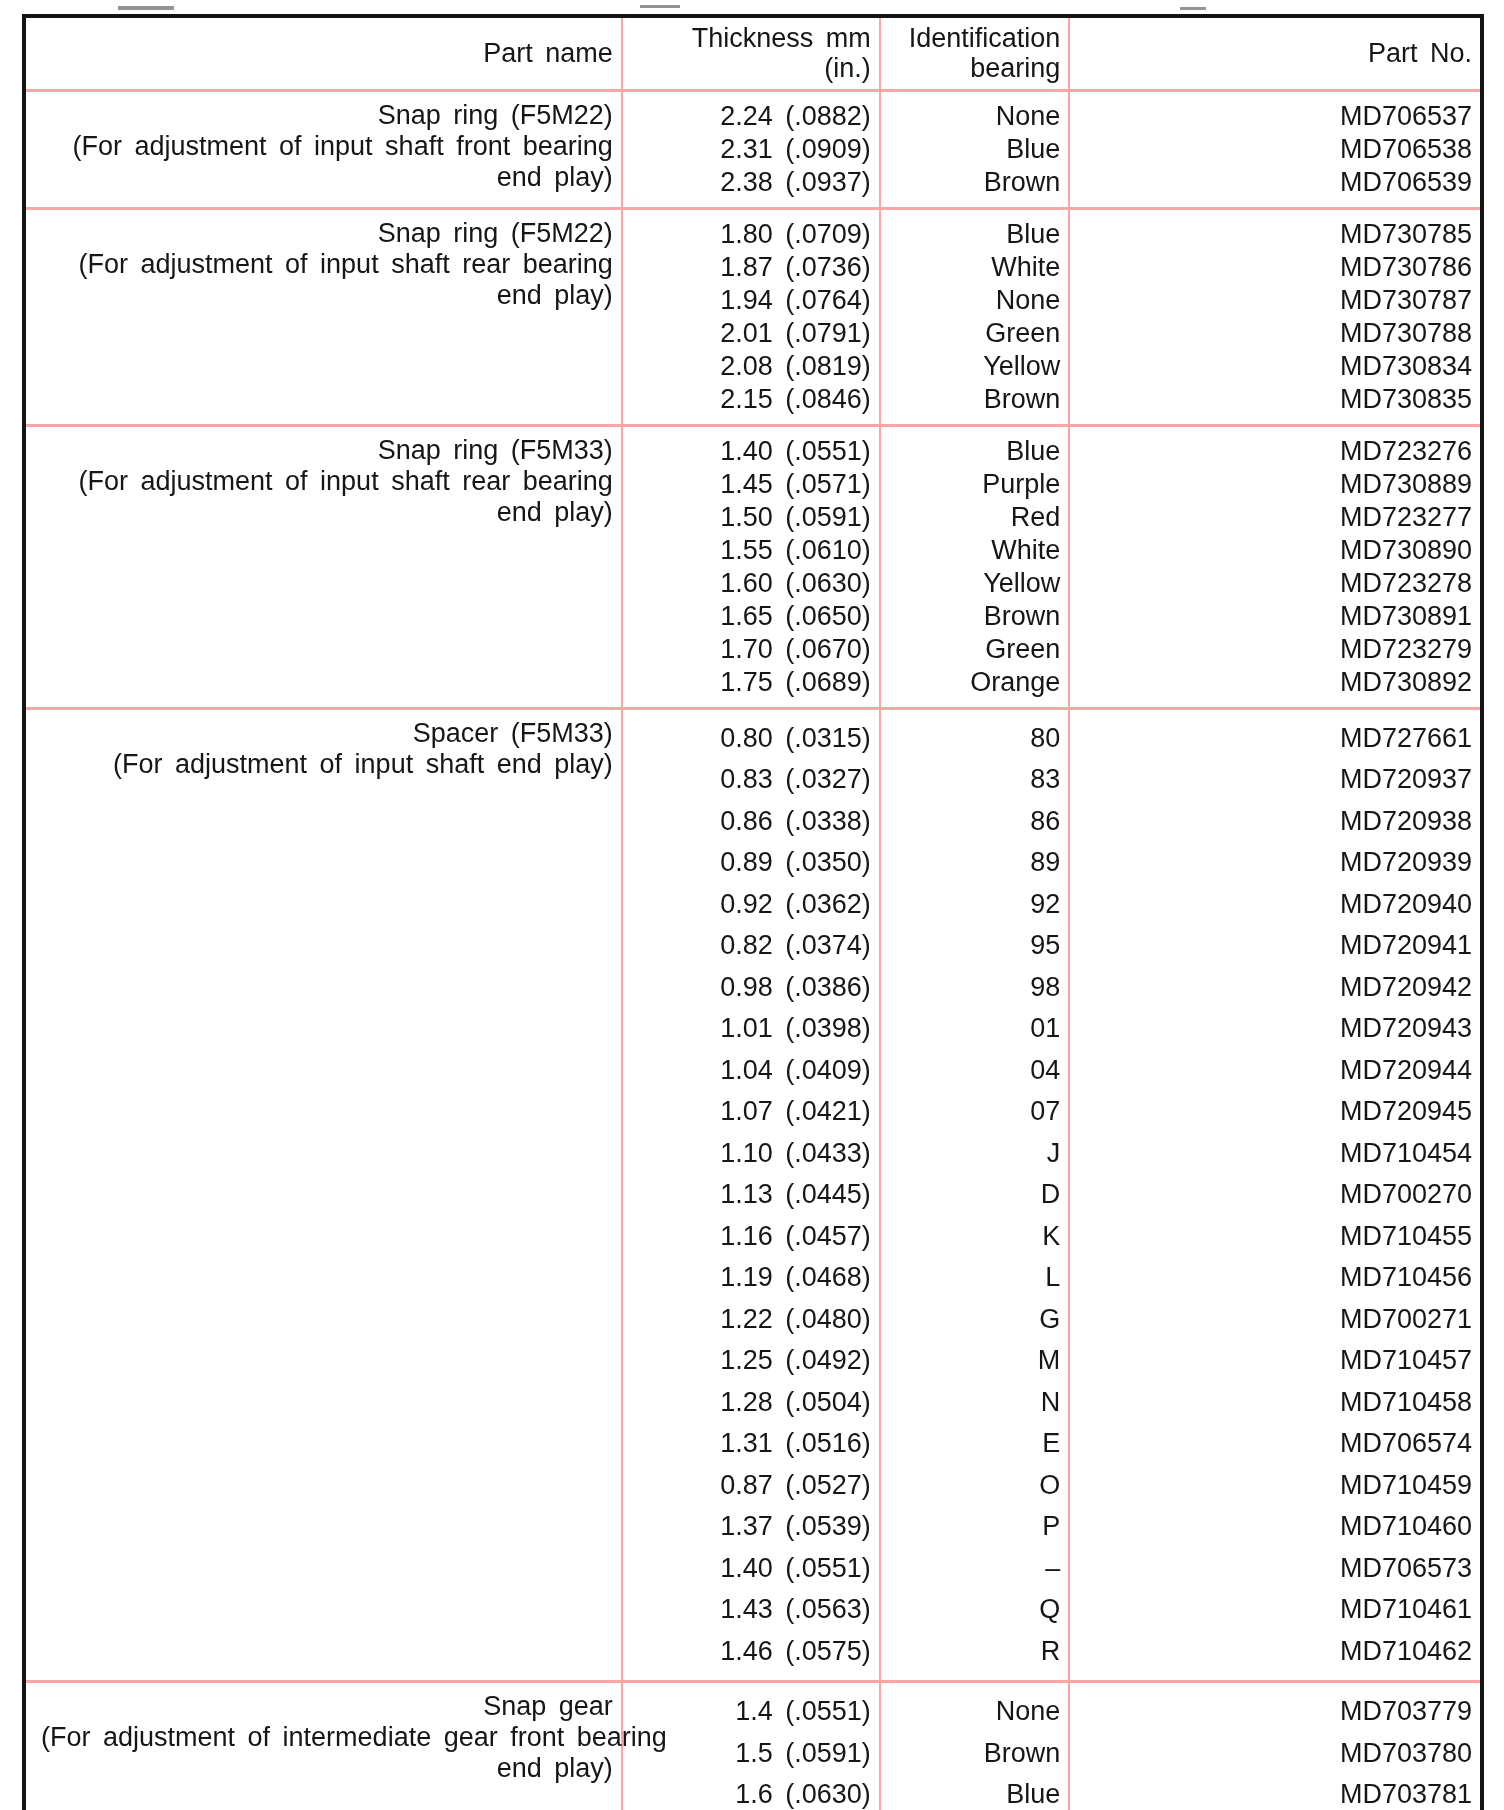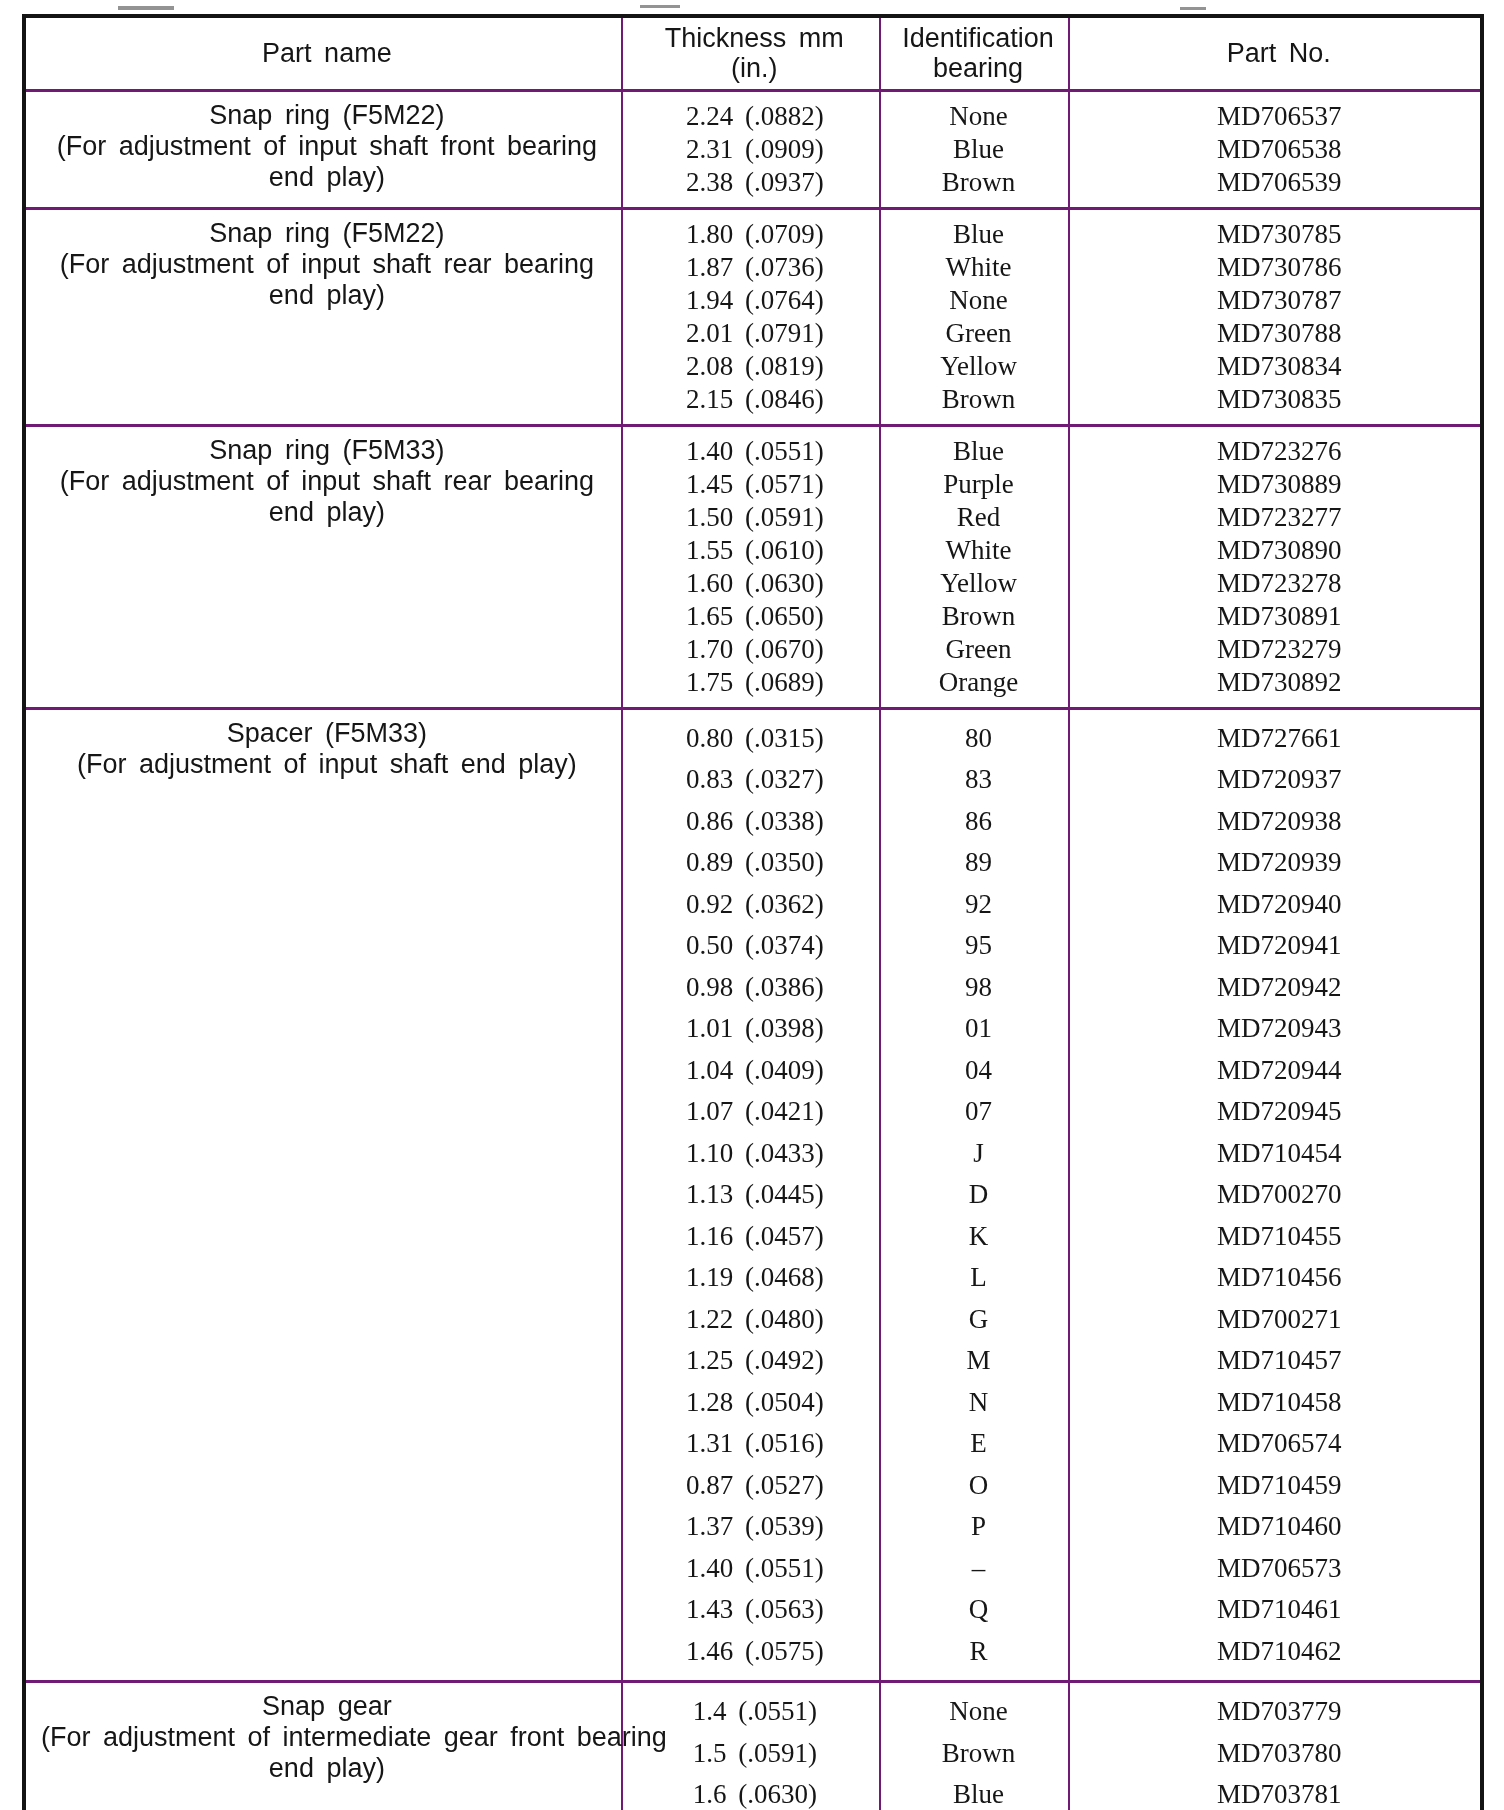--- a/index.html
+++ b/index.html
@@ -19,44 +19,43 @@
     background: #ffffff;
   }
   table.parts-table {
     width: 100%;
     border-collapse: collapse;
     table-layout: fixed;
     border: 4px solid #141414;
     background: #ffffff;
   }
   th, td {
-    border: 2px solid #701a75;
+    border: 2px solid #fca5a5;
     box-sizing: border-box;
     vertical-align: top;
-    text-align: center;
+    text-align: right;
   }
   thead th {
     border-bottom-width: 3px;
     vertical-align: middle;
     height: 74px;
     font-weight: normal;
     font-size: 27px;
     word-spacing: 5px;
     padding: 4px 8px 4px 15px;
     line-height: 30px;
   }
   tbody td {
     border-top-width: 3px;
     padding: 8px 8px 8px 15px;
     font-size: 27px;
     word-spacing: 5px;
   }
   td.thickness-cell, td.symbol-cell, td.partno-cell {
     padding-left: 16px;
-    font-family: Liberation Serif, serif;
   }
   .name-line {
     line-height: 31px;
     white-space: nowrap;
     overflow: visible;
   }
   .value-line {
     line-height: 33px;
     white-space: nowrap;
   }
@@ -184,21 +183,21 @@
           <td class="name-cell">
             <div class="name-line">Spacer (F5M33)</div>
             <div class="name-line">(For adjustment of input shaft end play)</div>
           </td>
           <td class="thickness-cell">
             <div class="value-line">0.80 (.0315)</div>
             <div class="value-line">0.83 (.0327)</div>
             <div class="value-line">0.86 (.0338)</div>
             <div class="value-line">0.89 (.0350)</div>
             <div class="value-line">0.92 (.0362)</div>
-            <div class="value-line">0.50 (.0374)</div>
+            <div class="value-line">0.82 (.0374)</div>
             <div class="value-line">0.98 (.0386)</div>
             <div class="value-line">1.01 (.0398)</div>
             <div class="value-line">1.04 (.0409)</div>
             <div class="value-line">1.07 (.0421)</div>
             <div class="value-line">1.10 (.0433)</div>
             <div class="value-line">1.13 (.0445)</div>
             <div class="value-line">1.16 (.0457)</div>
             <div class="value-line">1.19 (.0468)</div>
             <div class="value-line">1.22 (.0480)</div>
             <div class="value-line">1.25 (.0492)</div>

